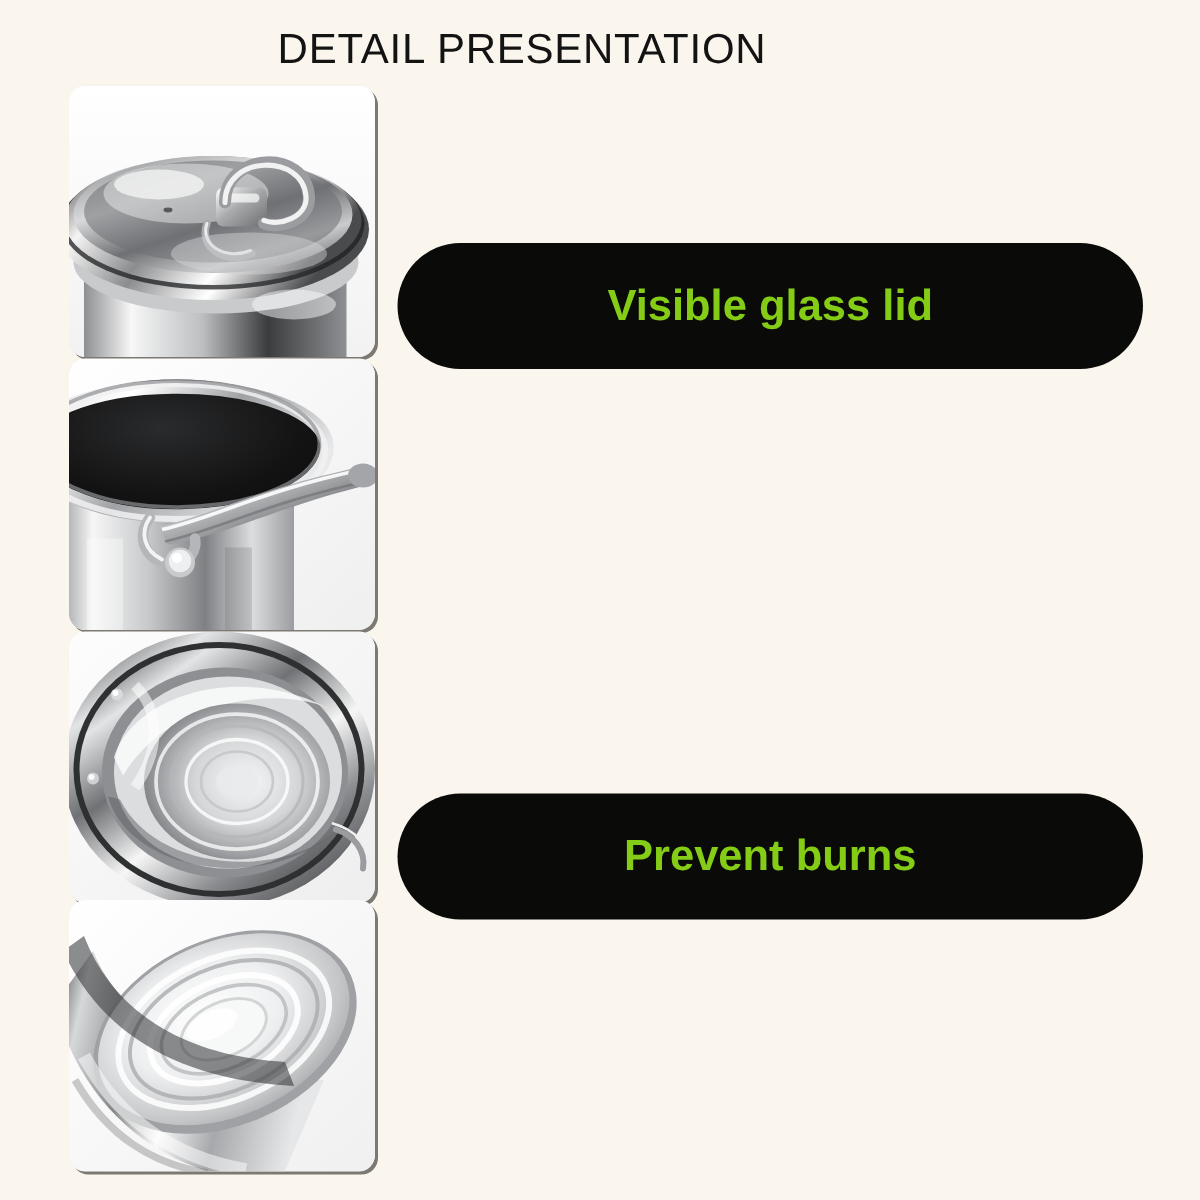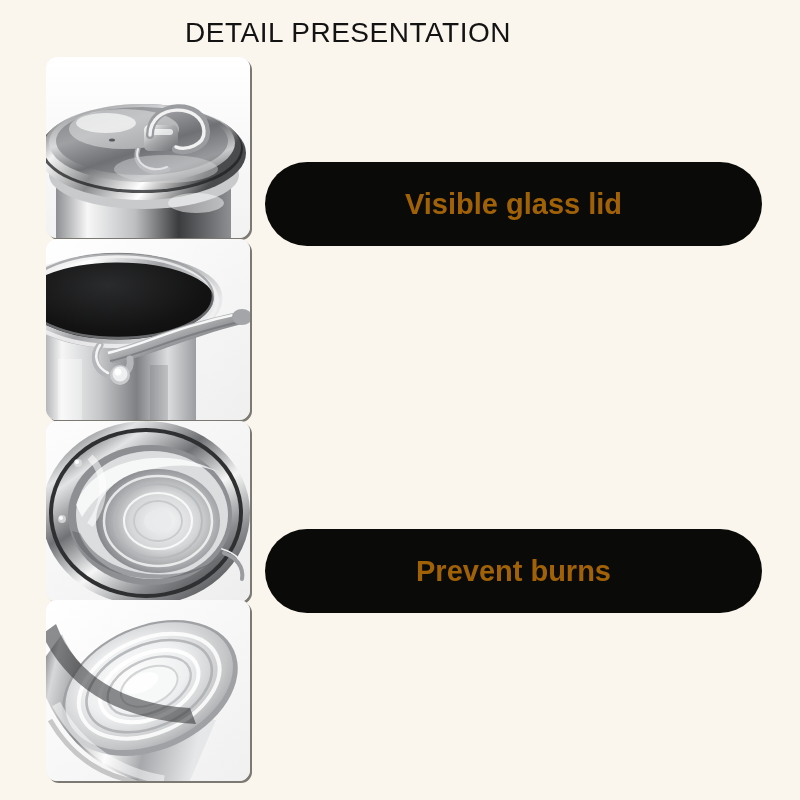--- a/index.html
+++ b/index.html
@@ -65,21 +65,21 @@
   .pill {
     position: absolute;
     background: #0a0a08;
     border-radius: 999px;
     display: flex;
     align-items: center;
     justify-content: center;
     box-sizing: border-box;
   }
   .pill-text {
-    color: #a16207;
+    color: #84cc16;
     font-weight: bold;
     font-family: "Liberation Sans", sans-serif;
     white-space: nowrap;
     line-height: 1;
   }
 
   .pill-1 { left: 265px; top: 105px; width: 497px; height: 84px; }
   .pill-1 .pill-text { font-size: 29px; }
 
   .pill-2 { left: 265px; top: 290px; width: 497px; height: 84px; }

